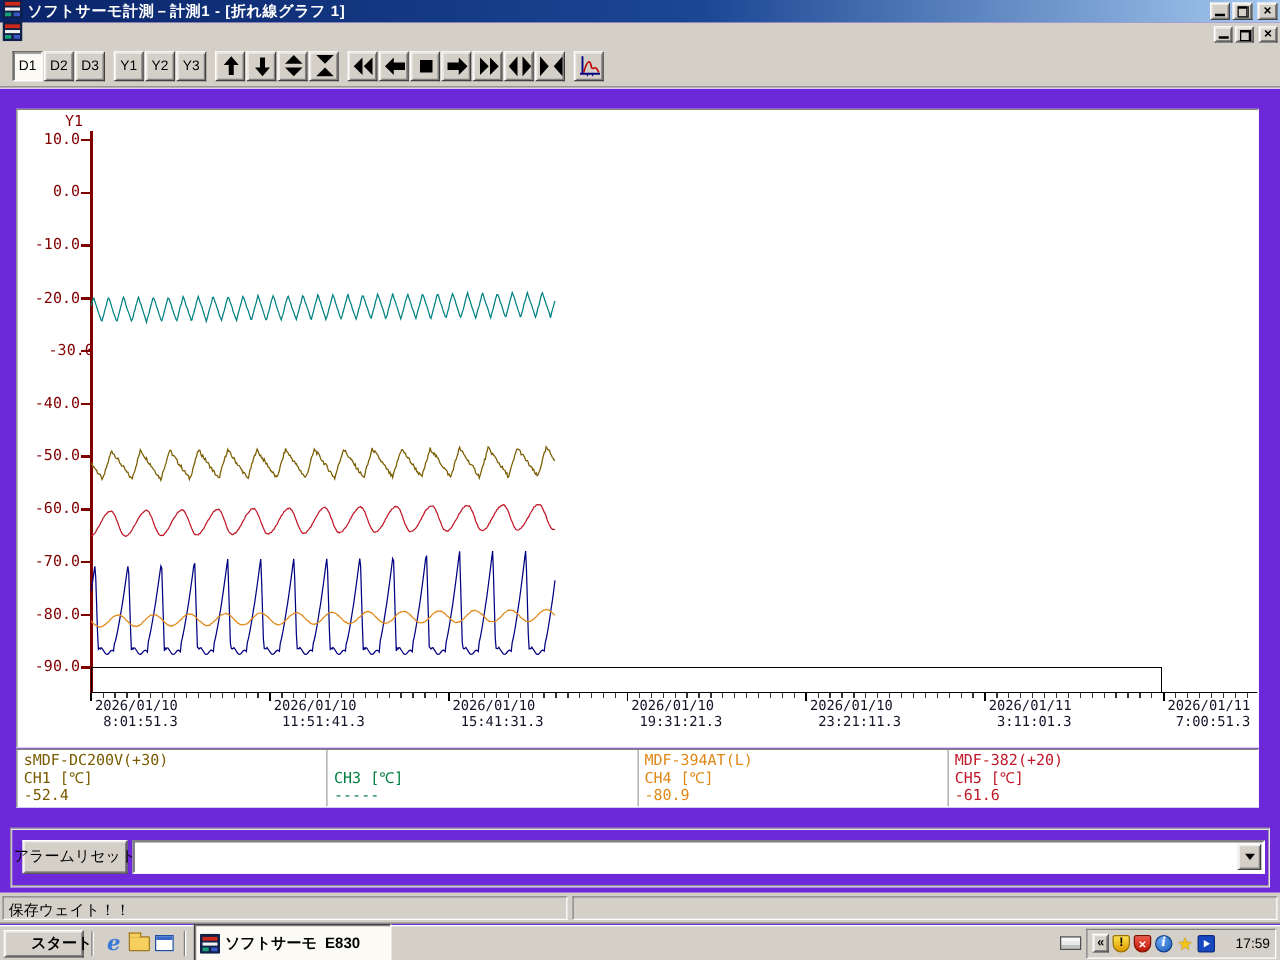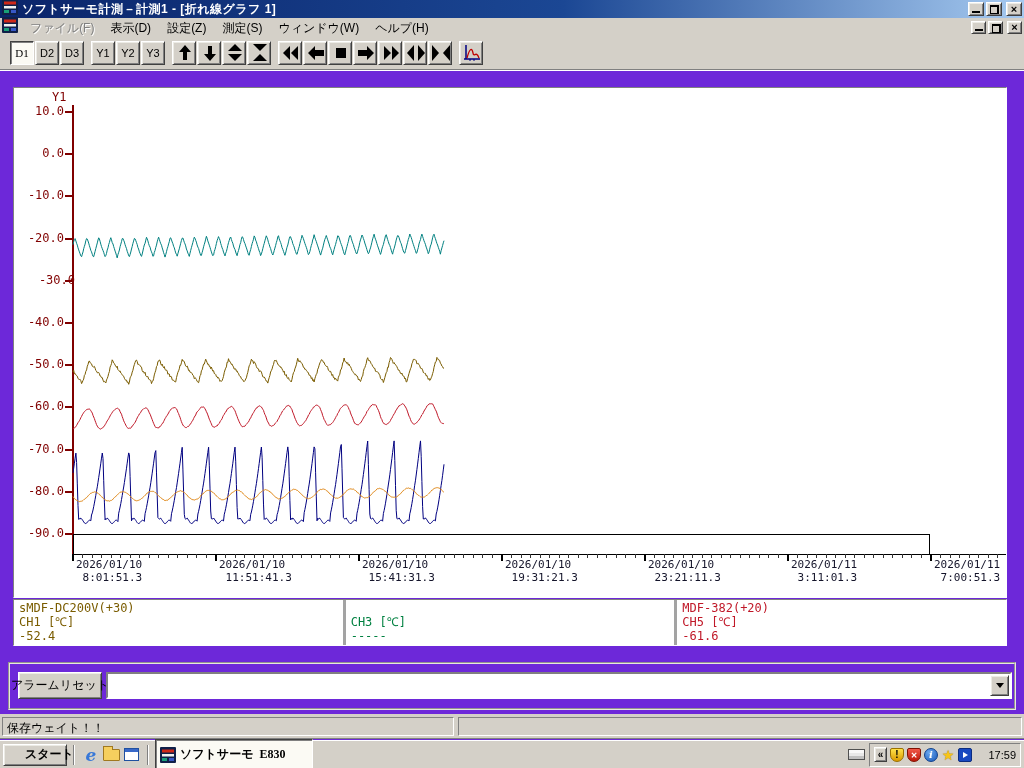--- a/index.html
+++ b/index.html
@@ -4,21 +4,21 @@
 <style>
   * { margin:0; padding:0; box-sizing:border-box; }
   html,body { width:1024px; height:768px; overflow:hidden; }
   body { font-family:"Liberation Sans","DejaVu Sans",sans-serif; }
   #screen { position:relative; width:1024px; height:768px; background:#6d28d9; overflow:hidden; }
 
   
   .raised { background:#d4d0c8; border:1px solid; border-color:#ffffff #404040 #404040 #ffffff;
             box-shadow: inset 1px 1px 0 #ecebe5, inset -1px -1px 0 #808080; }
   .pressed { background:#fbfaf4; border:1px solid; border-color:#404040 #ffffff #ffffff #404040;
-             box-shadow: inset 1px 1px 0 #808080; font-family: Liberation Serif, serif; }
+             box-shadow: inset 1px 1px 0 #808080; }
 
   
   #titlebar { position:absolute; left:0; top:0; width:1024px; height:18px;
     background:linear-gradient(to right,#0a246a 0%,#1b4794 55%,#a6caf0 100%);
     display:flex; align-items:center; padding:0 2px; }
   #title-text { color:#fff; font-size:12px; font-weight:bold; margin-left:4px; white-space:pre;
     letter-spacing:.5px; flex:1 1 auto; overflow:hidden; }
   .winbtn { width:16px; height:14px; display:inline-flex; align-items:center; justify-content:center;
     font-size:10px; font-weight:bold; color:#000; position:relative; }
   .winbtn + .winbtn { margin-left:2px; }
@@ -54,21 +54,21 @@
   .ylab { position:absolute; width:46px; text-align:right; font:12px "DejaVu Sans Mono","Liberation Mono",monospace;
     color:#800000; }
   #yaxis-name { position:absolute; left:38px; top:2px; font:12px "DejaVu Sans Mono","Liberation Mono",monospace;
     color:#800000; }
   .xlab { position:absolute; font:11px "DejaVu Sans Mono","Liberation Mono",monospace; color:#14142a;
     line-height:12.5px; white-space:pre; }
 
   
   #legend { position:absolute; left:13px; top:599px; width:994px; height:47px; background:#fff;
     border:1px solid; border-color:#808080 #ffffff #ffffff #808080; display:flex; }
-  .leg-col { flex:1 1 0; border-right:3px solid #a3a3a3; padding:1px 0 0 5px; overflow:hidden; }
+  .leg-col { flex:1 1 0; border-right:1px solid #a3a3a3; padding:1px 0 0 5px; overflow:hidden; }
   .leg-col:last-child { border-right:none; }
   .leg-col div { font:12px "DejaVu Sans Mono","Liberation Mono",monospace; line-height:14px; white-space:pre; }
 
   
   #alarm-group { position:absolute; left:8px; top:662px; width:1008px; height:48px;
     border:2px groove #e8e6e0; }
   #alarm-btn { position:absolute; left:8px; top:8px; width:84px; height:27px; font-size:12px;
     display:flex; align-items:center; justify-content:center; white-space:pre; }
   #alarm-combo { position:absolute; left:96px; top:8px; width:906px; height:27px; background:#fff;
     border:2px solid; border-color:#808080 #ffffff #ffffff #808080; }
@@ -155,21 +155,20 @@
   <div id="menubar">
     <span style="margin-right:4px">
       <svg width="16" height="16">
           <rect width="16" height="16" rx="1" fill="#102048"></rect>
           <rect x="2" y="2.5" width="12" height="3" fill="#d02818"></rect>
           <rect x="2" y="7" width="12" height="2.5" fill="#f0f0f0"></rect>
           <rect x="2" y="11" width="5" height="3" fill="#18a078"></rect>
           <rect x="9" y="11" width="5" height="3" fill="#3858c8"></rect>
         </svg>
     </span>
-    <span id="menu-items"><span class="menu-item disabled">ファイル(F)</span><span class="menu-item">表示(D)</span><span class="menu-item">設定(Z)</span><span class="menu-item">測定(S)</span><span class="menu-item">ウィンドウ(W)</span><span class="menu-item">ヘルプ(H)</span></span>
     <span class="spacer"></span>
     <span class="winbtn raised">
         <i class="glyph-min"></i>
       </span>
     <span class="winbtn raised">
         <i class="glyph-restore"></i>
       </span>
     <span class="winbtn raised" style="margin-left:4px">
         <span class="glyph-close">×</span>
       </span>
@@ -416,20 +415,25 @@
       <div class="leg-col" style="color: rgb(122, 92, 0);">
         <div>sMDF-DC200V(+30)</div>
         <div>CH1 [℃]</div>
         <div>-52.4</div>
       </div>
       <div class="leg-col" style="color: rgb(0, 128, 64);">
         <div> </div>
         <div>CH3 [℃]</div>
         <div>-----</div>
       </div>
+      <div class="leg-col" style="color: rgb(224, 136, 24);">
+        <div>MDF-394AT(L)</div>
+        <div>CH4 [℃]</div>
+        <div>-80.9</div>
+      </div>
       <div class="leg-col" style="color: rgb(192, 24, 40);">
         <div>MDF-382(+20)</div>
         <div>CH5 [℃]</div>
         <div>-61.6</div>
       </div>
     </div>
 
   <div id="statusbar">
     <span id="status-cell-1" class="status-cell">保存ウェイト！！</span>
     <span id="status-cell-2" class="status-cell"></span>

